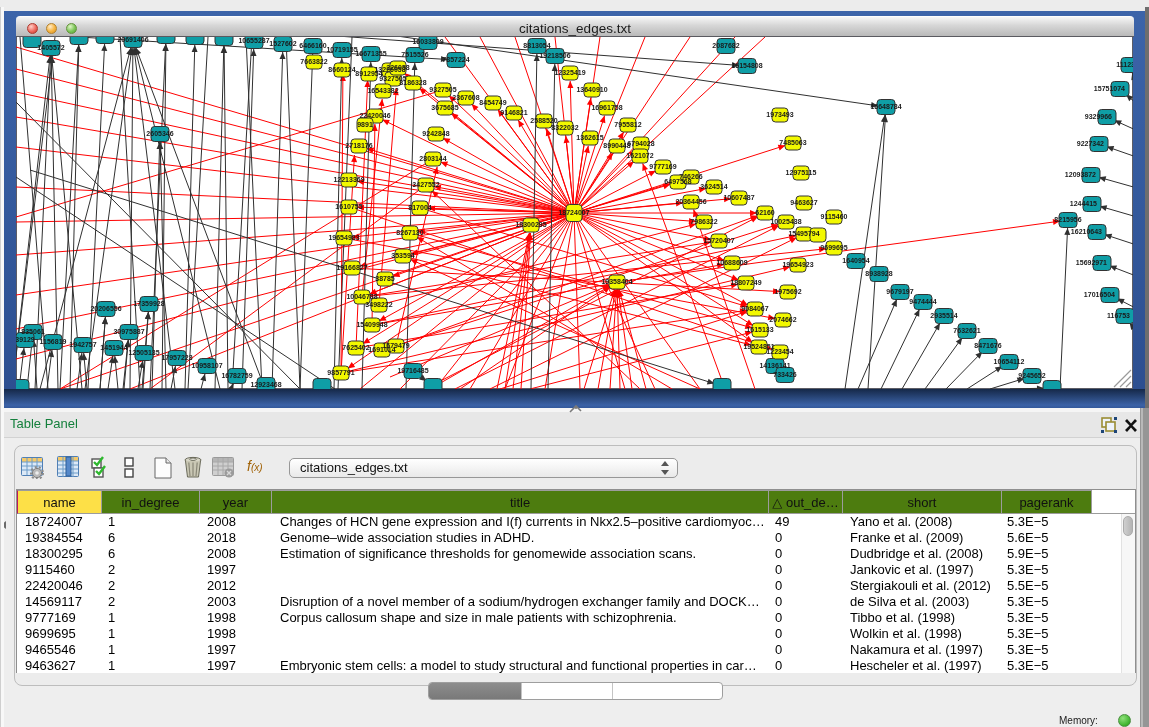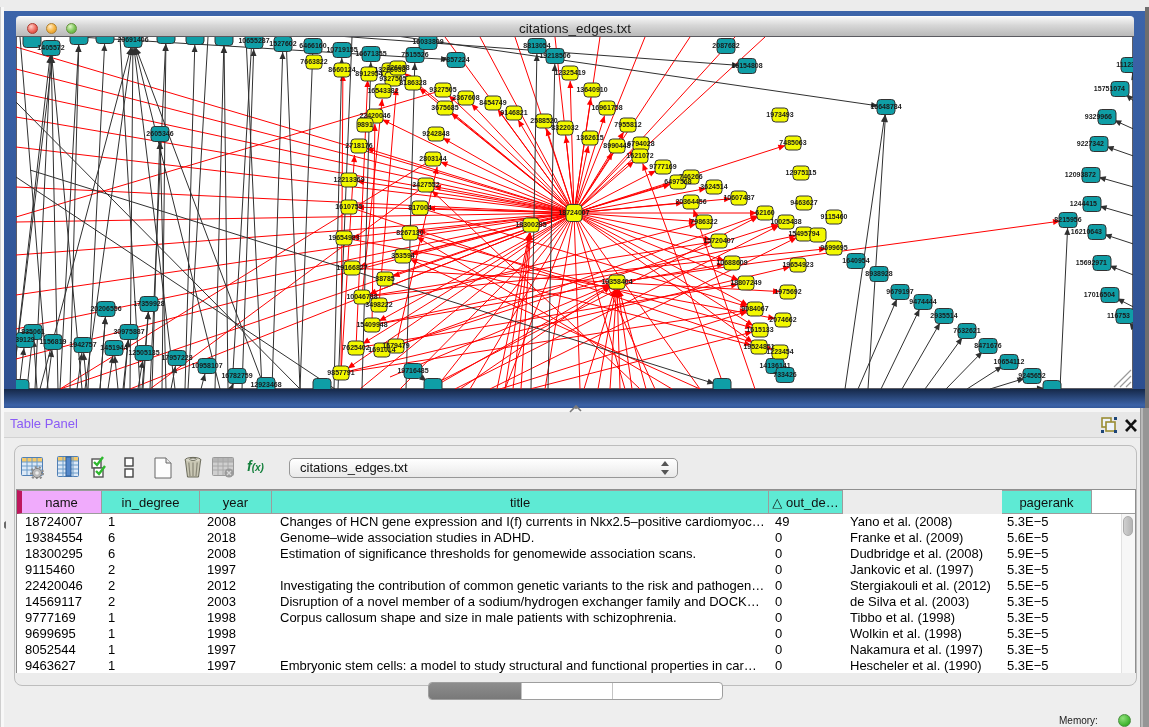--- a/index.html
+++ b/index.html
@@ -8,27 +8,27 @@
 #deskbot{position:absolute;left:4px;top:382px;width:1141px;height:19px;background:linear-gradient(#152848,#3b62a6 85%,#33589b)}
 
 #titlebar{position:absolute;left:16px;top:9px;width:1118px;height:21px;background:linear-gradient(#f6f6f6,#d6d6d6 45%,#b9b9b9);border-radius:4px 4px 0 0;border-top:1px solid #fdfdfd;border-bottom:1px solid #5a5a60}
 #title{position:absolute;left:0;right:0;top:4px;text-align:center;font-size:13.5px;color:#1b1b1b}
 .tl{position:absolute;top:6px;width:11px;height:11px;border-radius:50%}
 #canvas{position:absolute;left:16px;top:30px;width:1117px;height:352px;background:#fff}
 
 #tp{position:absolute;left:0;top:401px;width:1141px;height:326px;background:#eee}
 #tpbar{position:absolute;left:0;top:401px;width:1141px;height:30px;background:#e7e7e7;border-bottom:1px solid #d2d2d2}
 #tpstrip{position:absolute;left:0;top:401px;width:1141px;height:4px;background:#f5f5f5}
-#tptitle{position:absolute;left:10px;top:409px;font-size:13px;color:#8b5cf6}
+#tptitle{position:absolute;left:10px;top:409px;font-size:13px;color:#15803d}
 #container{position:absolute;left:14px;top:438px;width:1123px;height:241px;background:#ececec;border:1px solid #bdbdbd;border-radius:8px}
 #tborder{position:absolute;left:16px;top:482px;width:1120px;height:184px;border:1px solid #8f8f8f}
 
 #combo{position:absolute;left:289px;top:451px;width:389px;height:20px;border:1px solid #979797;border-radius:5px;background:linear-gradient(#ffffff,#e9e9e9);font-size:13px;color:#111;line-height:18px;padding-left:10px}
-#fx{position:absolute;left:247px;top:451px;font-size:14px;font-style:italic;font-weight:bold;color:#15803d}
-.th{position:absolute;top:483px;height:24px;background:#5eead4;border:1px solid #9c9c9c;border-left:none;text-align:center;line-height:23px;font-size:13px;color:#111}
+#fx{position:absolute;left:247px;top:451px;font-size:14px;font-style:italic;font-weight:normal;color:#a16207}
+.th{position:absolute;top:483px;height:24px;background:#4d7c0f;border:1px solid #9c9c9c;border-left:none;text-align:center;line-height:23px;font-size:13px;color:#111}
 .tbody{position:absolute;left:17px;top:507px;width:1104px;height:159px;background:#fff;overflow:hidden}
 .tr{position:relative;height:16px;font-size:13px;color:#000;white-space:nowrap}
 .tr div{position:absolute;top:0;height:16px;line-height:15px;overflow:hidden}
 .c0{left:8px;width:80px}.c1{left:91px;width:90px}.c2{left:190px;width:70px}
 .c3{left:263px;width:490px}.c4{left:758px;width:68px}.c5{left:833px;width:155px}.c6{left:990px;width:100px}
 
 #sbar{position:absolute;left:1121px;top:507px;width:14px;height:159px;background:#f7f7f7;border-left:1px solid #e2e2e2}
 #sthumb{position:absolute;left:1123px;top:509px;width:10px;height:20px;background:linear-gradient(90deg,#cfcfcf,#b4b4b4);border-radius:5px;border:1px solid #ababab}
 
 #tabs{position:absolute;left:428px;top:675px;height:18px;border:1px solid #9e9e9e;border-radius:4px;background:#fff;display:flex;overflow:hidden}
@@ -773,25 +773,26 @@
 <path d="M4.8 6.5 L6 20 M9 6.5 L9 20 M13.2 6.5 L12 20" stroke="#8a8878" stroke-width="1.2" fill="none"></path>
     </svg>
 <svg style="position:absolute;left:212px;top:450px" width="23" height="22">
       <rect x="0.5" y="0.5" width="21" height="18" rx="1" fill="#cfcfcf" stroke="#9a9a9a"></rect>
 <rect x="1" y="1" width="20" height="4" fill="#b5b5b5"></rect>
 <path d="M1 5 H21 M1 9 H21 M1 13 H21 M6 1 V18 M11 1 V18 M16 1 V18" stroke="#a8a8a8" stroke-width="1" fill="none"></path>
 <circle cx="17" cy="16" r="4.5" fill="#9b9b9b"></circle>
       <path d="M15 14 L19 18 M19 14 L15 18" stroke="#d7d7d7" stroke-width="1.4"></path>
     </svg>
 
-<div class="th" style="left:17px;width:85px;background:#f0abfc;border-left:5px solid #be185d">name</div>
+<div class="th" style="left:17px;width:85px;background:#fde047;border-left:1px solid #be185d">name</div>
 <div class="th" style="left:102px;width:98px">in_degree</div>
 <div class="th" style="left:200px;width:72px">year</div>
 <div class="th" style="left:272px;width:497px">title</div>
 <div class="th" style="left:769px;width:74px">△ out_de…</div>
+<div class="th" style="left:843px;width:159px">short</div>
 <div class="th" style="left:1002px;width:90px">pagerank</div>
 <div style="position:absolute;left:1092px;top:483px;width:43px;height:24px;background:#fff;border-bottom:1px solid #9c9c9c"></div>
 <div class="tbody">
 <div class="tr">
 <div class="c0">18724007</div>
         <div class="c1">1</div>
         <div class="c2">2008</div>
 <div class="c3">Changes of HCN gene expression and I(f) currents in Nkx2.5–positive cardiomyoc…</div>
         <div class="c4">49</div>
         <div class="c5">Yano et al. (2008)</div>
@@ -820,21 +821,20 @@
         <div class="c1">2</div>
         <div class="c2">1997</div>
         <div class="c4">0</div>
         <div class="c5">Jankovic et al. (1997)</div>
         <div class="c6">5.3E−5</div>
       </div>
 <div class="tr">
 <div class="c0">22420046</div>
         <div class="c1">2</div>
         <div class="c2">2012</div>
-<div class="c3">Investigating the contribution of common genetic variants to the risk and pathogen…</div>
         <div class="c4">0</div>
         <div class="c5">Stergiakouli et al. (2012)</div>
         <div class="c6">5.5E−5</div>
       </div>
 <div class="tr">
 <div class="c0">14569117</div>
         <div class="c1">2</div>
         <div class="c2">2003</div>
 <div class="c3">Disruption of a novel member of a sodium/hydrogen exchanger family and DOCK…</div>
         <div class="c4">0</div>
@@ -852,34 +852,34 @@
       </div>
 <div class="tr">
 <div class="c0">9699695</div>
         <div class="c1">1</div>
         <div class="c2">1998</div>
         <div class="c4">0</div>
         <div class="c5">Wolkin et al. (1998)</div>
         <div class="c6">5.3E−5</div>
       </div>
 <div class="tr">
-<div class="c0">8052544</div>
+<div class="c0">9465546</div>
         <div class="c1">1</div>
         <div class="c2">1997</div>
         <div class="c4">0</div>
         <div class="c5">Nakamura et al. (1997)</div>
         <div class="c6">5.3E−5</div>
       </div>
 <div class="tr">
 <div class="c0">9463627</div>
         <div class="c1">1</div>
         <div class="c2">1997</div>
 <div class="c3">Embryonic stem cells: a model to study structural and functional properties in car…</div>
         <div class="c4">0</div>
-        <div class="c5">Hescheler et al. (1990)</div>
+        <div class="c5">Hescheler et al. (1997)</div>
         <div class="c6">5.3E−5</div>
       </div>
 </div>
 <div id="sbar"></div>
     <div id="sthumb"></div>
 <div id="tabs">
 <div class="tab tabsel">Node Table</div>
       <div class="tabsep"></div>
 <div class="tab">Edge Table</div>
       <div class="tabsep"></div>

